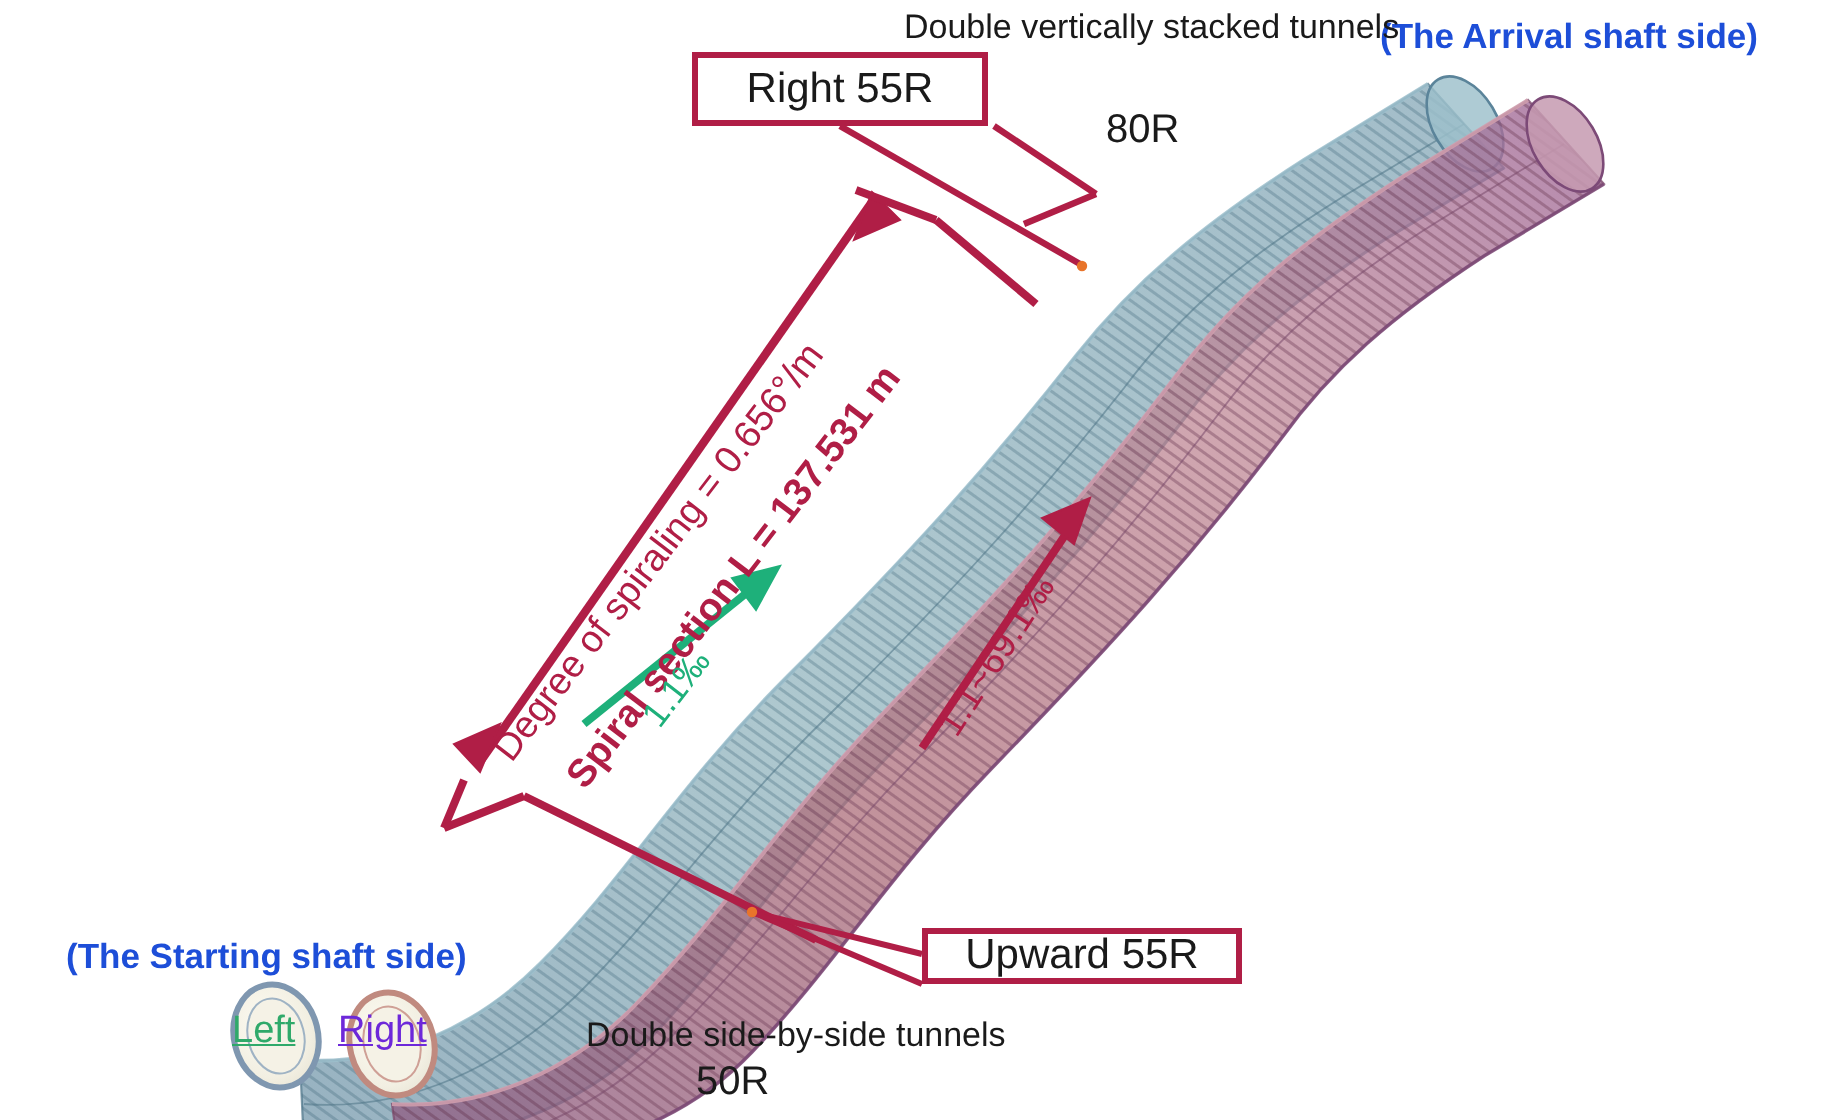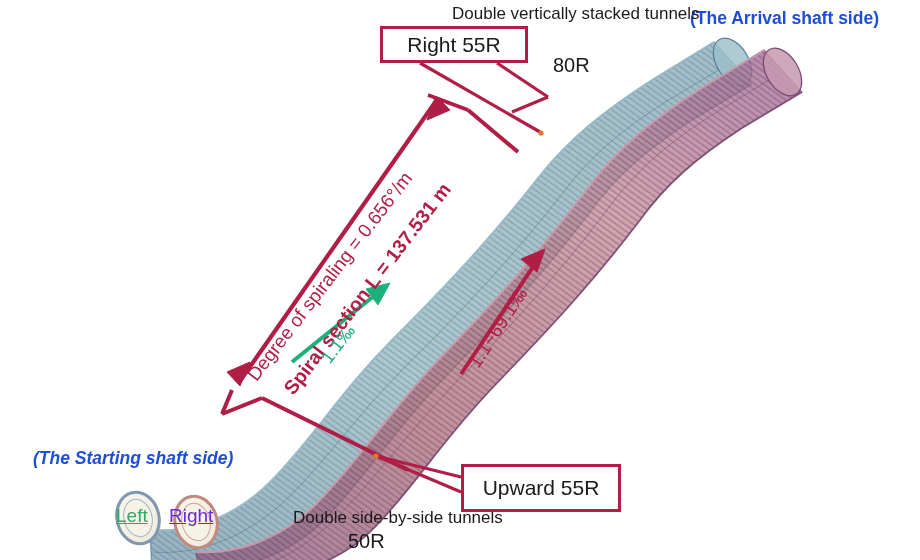--- a/index.html
+++ b/index.html
@@ -40,43 +40,43 @@
     color: #1a1a1a;
   }
 
   
   .shaft-caption {
     font-weight: bold;
     font-size: 17.5px;
     color: #1d4ed8;
   }
   .cap-arrival { left: 690px; top: 8px; }
-  .cap-start   { left: 33px;  top: 448px; font-style: italic; }
+  .cap-start   { left: 33px;  top: 468px; }
 
   
   .tunnel-caption { font-size: 17px; color: #1a1a1a; text-align: right; }
   .cap-vert  { left: 452px; top: 4px; }
   .cap-vert-r{ left: 553px; top: 22px; font-size: 20px; margin-top: 32px; }
   .cap-side  { left: 293px; top: 508px; }
   .cap-side-r{ left: 348px; top: 530px; font-size: 20px; }
 
   
   .callout {
     position: absolute;
     border: 3px solid #b01e46;
     background: #ffffff;
     font-size: 21px;
     color: #1a1a1a;
     display: flex;
     align-items: center;
     justify-content: center;
     box-sizing: border-box;
   }
-  .callout-right55 { left: 380px; top: 26px;  width: 148px; height: 37px; }
-  .callout-up55    { left: 461px; top: 464px; width: 160px; height: 48px; }
+  .callout-right55 { left: 346px; top: 26px;  width: 148px; height: 37px; }
+  .callout-up55    { left: 461px; top: 464px; width: 160px; height: 28px; }
 
   
   .rot {
     position: absolute;
     transform-origin: 0 0;
     white-space: nowrap;
   }
   .dim-degree {
     left: 243px; top: 372px;
     transform: rotate(-52.5deg);

